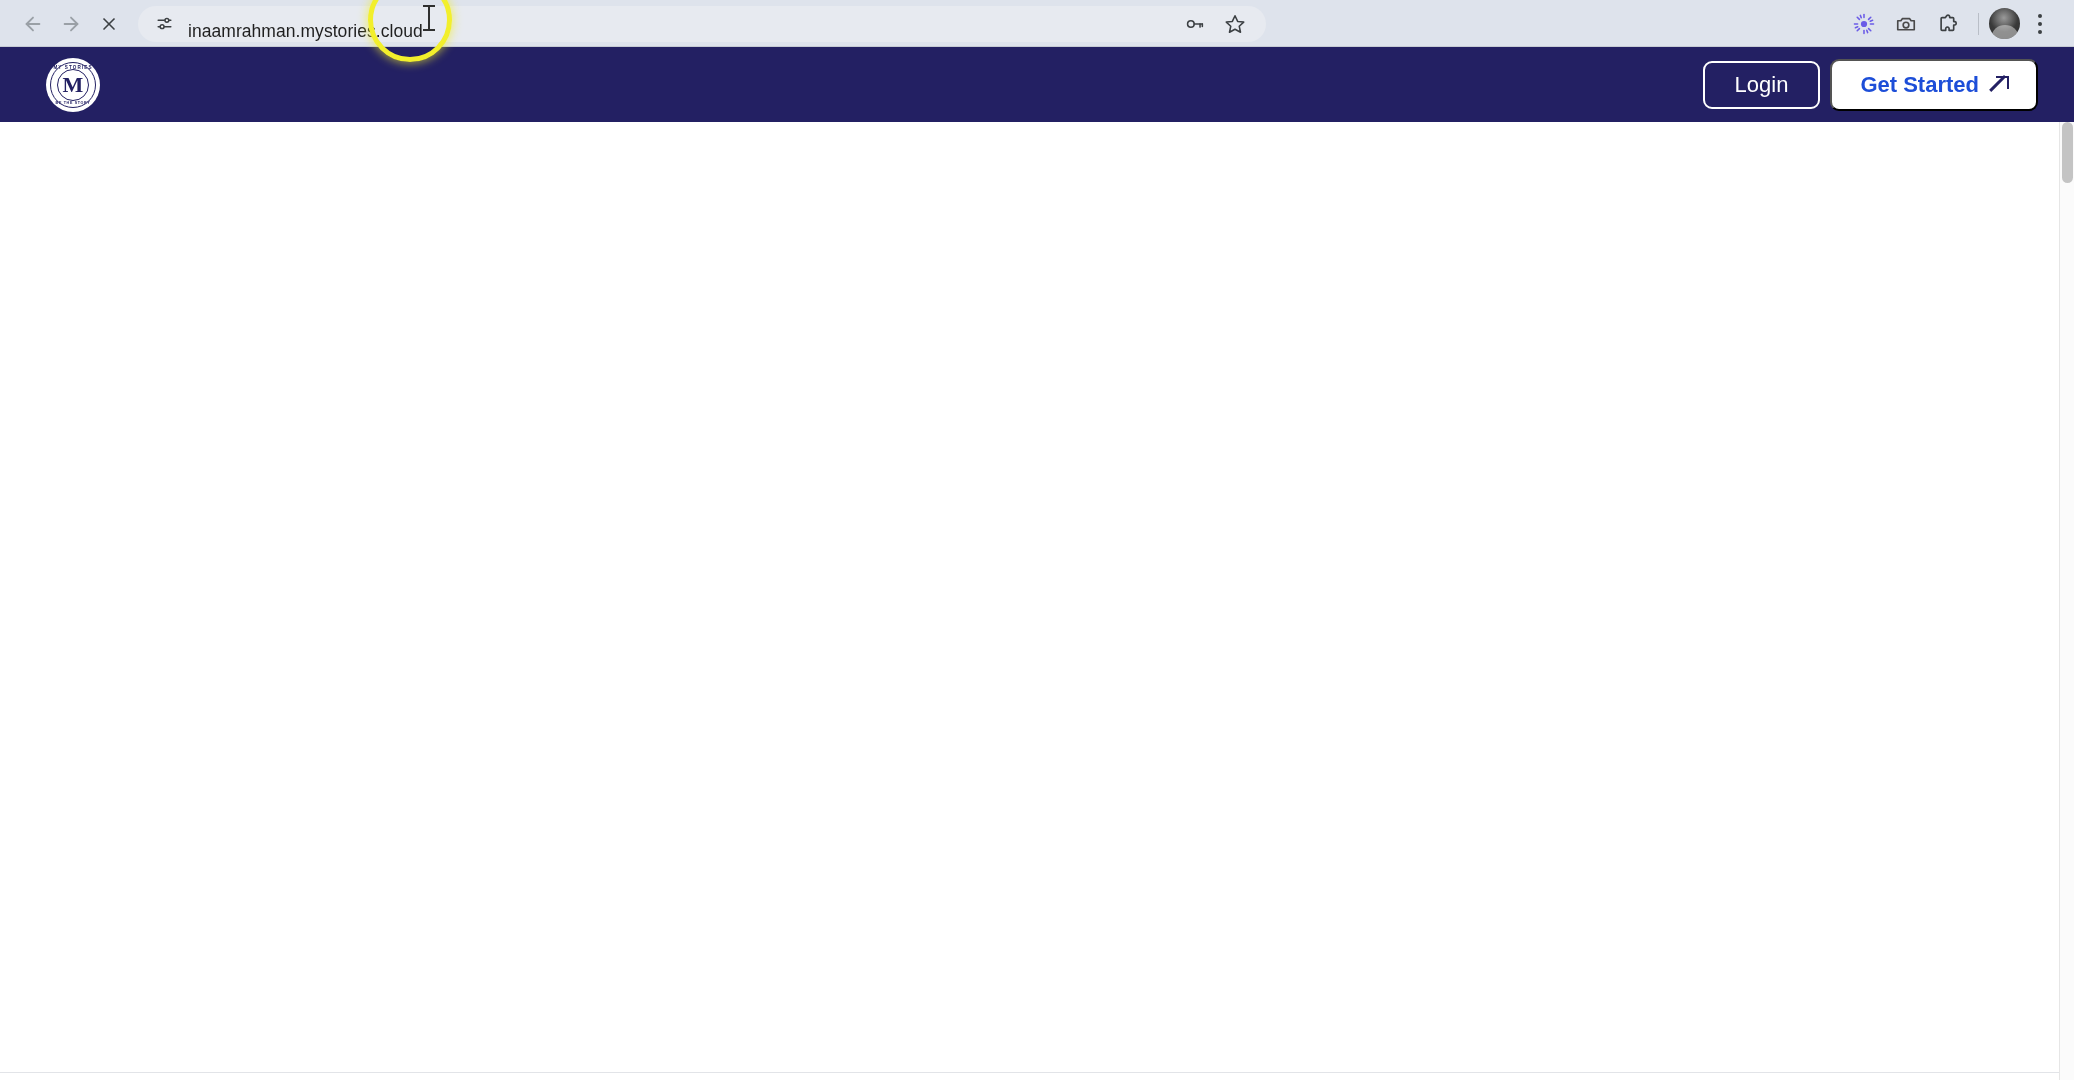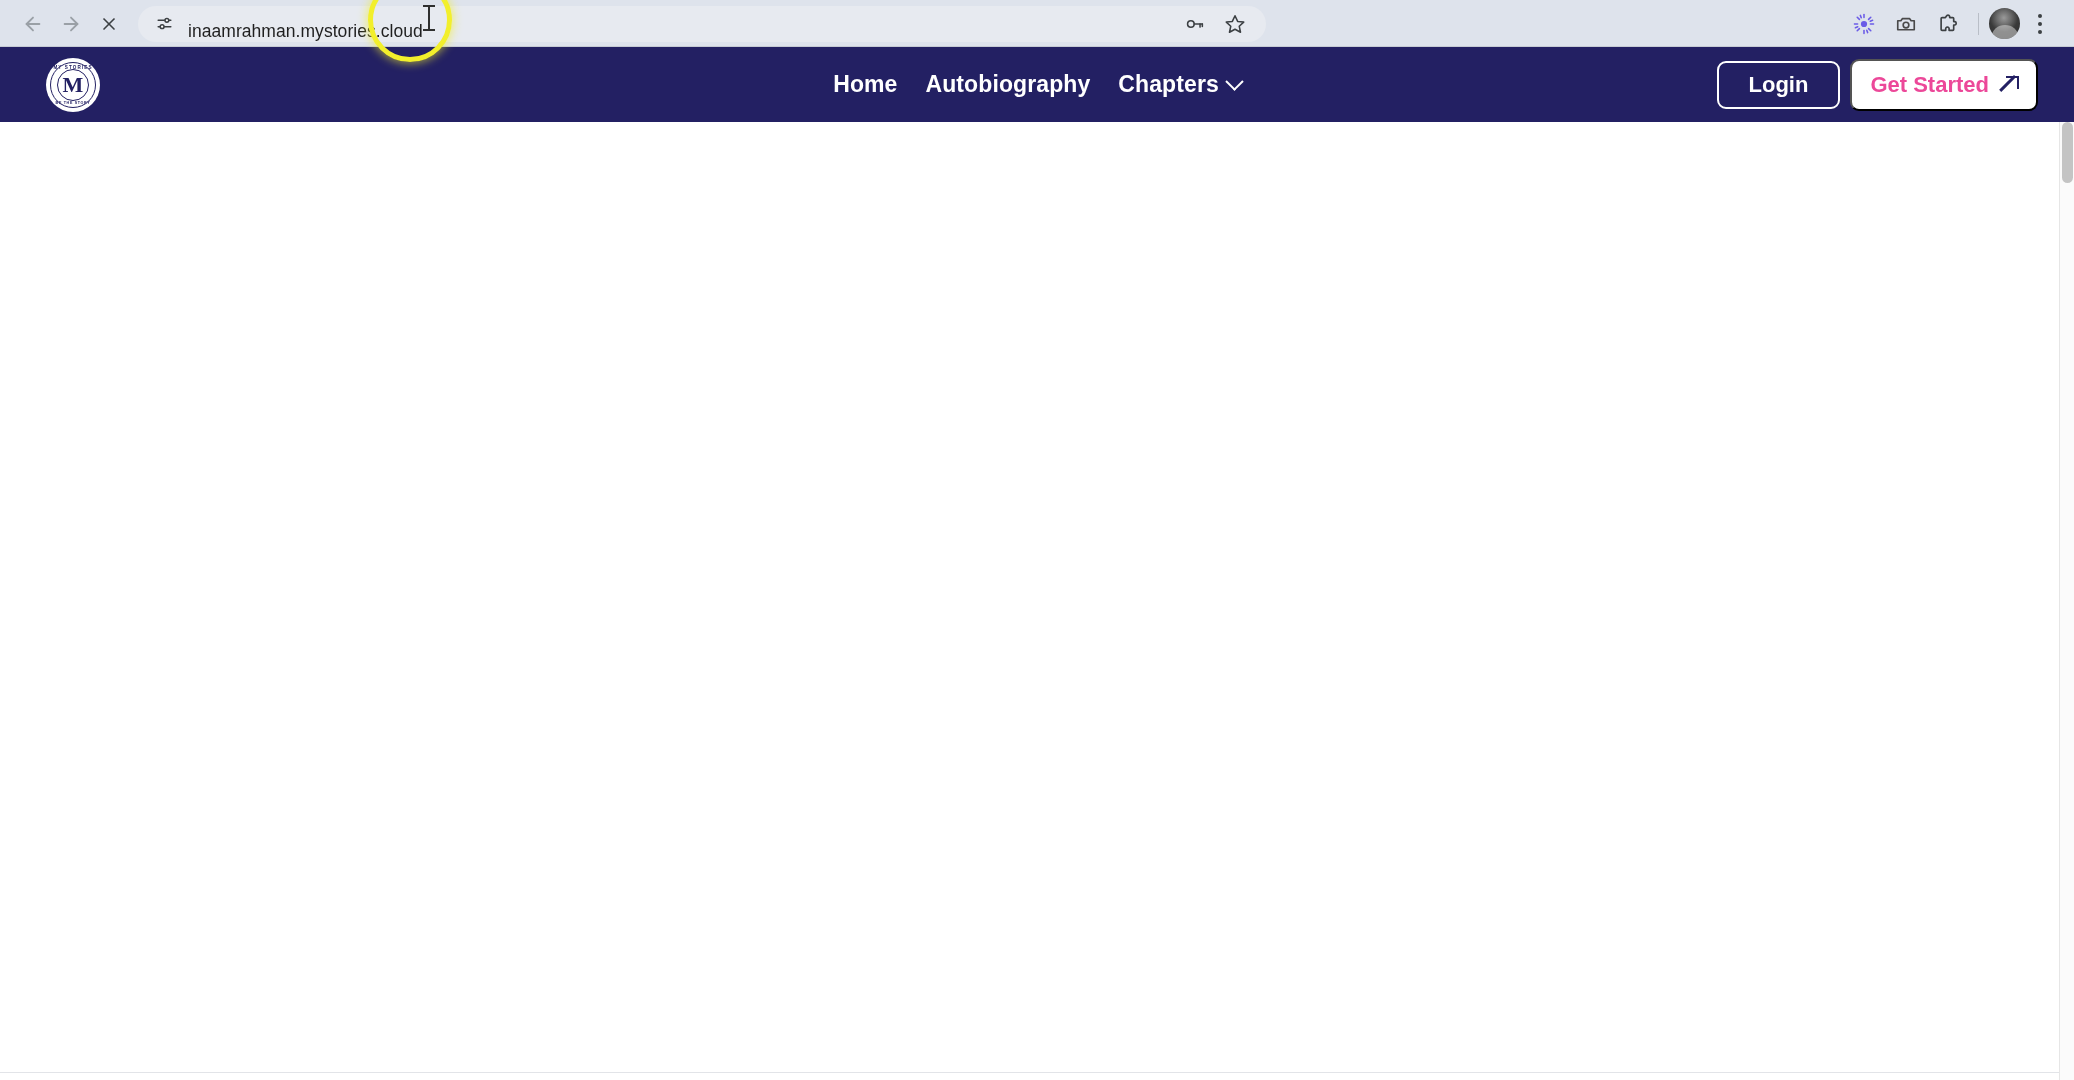--- a/index.html
+++ b/index.html
@@ -266,33 +266,33 @@
     gap: 10px;
     z-index: 3;
   }
   .btn-login {
     height: 48px;
     padding: 0 30px;
     border: 2px solid #ffffff;
     border-radius: 9px;
     color: #ffffff;
     font-size: 22px;
-    font-weight: 700;
+    font-weight: 400;
     display: flex;
     align-items: center;
     justify-content: center;
     background: transparent;
     white-space: nowrap;
   }
   .btn-getstarted {
     height: 52px;
-    padding: 0 18px;
+    padding: 0 28px;
     border-radius: 9px;
     background: #ffffff;
-    color: #ec4899;
+    color: #1d4ed8;
     font-size: 22px;
     font-weight: 700;
     display: flex;
     align-items: center;
     justify-content: center;
     gap: 12px;
     white-space: nowrap;
     text-align: center;
   }
   .arrow-ne {
@@ -462,32 +462,20 @@
     <div class="logo-wrap">
       <div class="logo-circle">
         <div class="logo-ring"></div>
         <div class="logo-inner-ring"></div>
         <div class="logo-arc-top">MY STORIES</div>
         <div class="logo-letter">M</div>
         <div class="logo-arc-bottom">BE THE STORY</div>
       </div>
     </div>
 
-    <nav class="nav-links">
-      <a class="nav-link">
-        <span>Home</span>
-      </a>
-      <a class="nav-link">
-        <span>Autobiography</span>
-      </a>
-      <a class="nav-link">
-        <span>Chapters</span>
-        <span class="chev"></span>
-      </a>
-    </nav>
 
     <div class="nav-actions">
       <button class="btn-login">
         <span>Login</span>
       </button>
       <button class="btn-getstarted">
         <span>Get Started</span>
         <span class="arrow-ne"></span>
       </button>
     </div>

